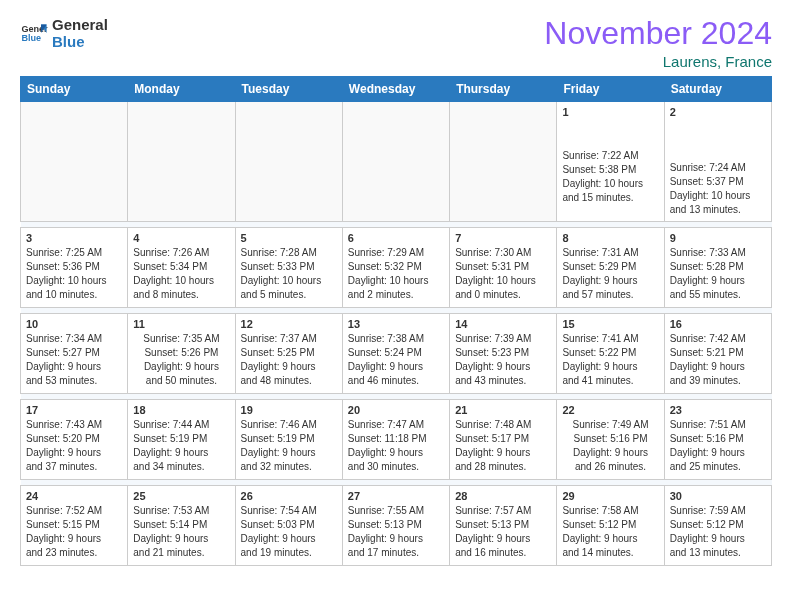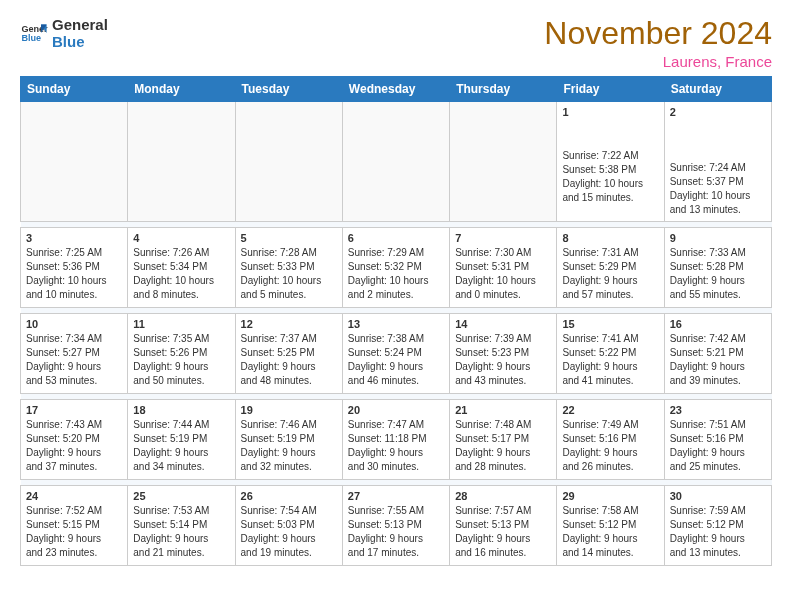--- a/index.html
+++ b/index.html
@@ -27,26 +27,26 @@
     .logo-icon {
       width: 28px;
       height: 28px;
     }
     .title-block {
       text-align: right;
     }
     .month-title {
       font-size: 32px;
       font-weight: normal;
-      color: #a16207;
+      color: #8b5cf6;
       line-height: 1.1;
     }
     .location {
       font-size: 15px;
-      color: #ec4899;
+      color: #0f766e;
       margin-top: 2px;
     }
     .calendar-table {
       width: 100%;
       border-collapse: collapse;
       table-layout: fixed;
     }
     .calendar-table th {
       background: #2a7abf;
       color: #ffffff;
@@ -205,21 +205,21 @@
         <tr>
           <td>
             <span class="day-num">10</span>
             <div class="day-info" style="white-space: pre-line;">Sunrise: 7:34 AM
 Sunset: 5:27 PM
 Daylight: 9 hours
 and 53 minutes.</div>
           </td>
           <td>
             <span class="day-num">11</span>
-            <div class="day-info" style="white-space: pre-line;">Sunrise: 7:35 AM
+            <div class="day-info" style="white-space: pre-line; text-align: center;">Sunrise: 7:35 AM
 Sunset: 5:26 PM
 Daylight: 9 hours
 and 50 minutes.</div>
           </td>
           <td>
             <span class="day-num">12</span>
             <div class="day-info" style="white-space: pre-line;">Sunrise: 7:37 AM
 Sunset: 5:25 PM
 Daylight: 9 hours
 and 48 minutes.</div>
@@ -287,21 +287,21 @@
           </td>
           <td>
             <span class="day-num">21</span>
             <div class="day-info" style="white-space: pre-line;">Sunrise: 7:48 AM
 Sunset: 5:17 PM
 Daylight: 9 hours
 and 28 minutes.</div>
           </td>
           <td>
             <span class="day-num">22</span>
-            <div class="day-info" style="white-space: pre-line;">Sunrise: 7:49 AM
+            <div class="day-info" style="white-space: pre-line; text-align: center;">Sunrise: 7:49 AM
 Sunset: 5:16 PM
 Daylight: 9 hours
 and 26 minutes.</div>
           </td>
           <td>
             <span class="day-num">23</span>
             <div class="day-info" style="white-space: pre-line;">Sunrise: 7:51 AM
 Sunset: 5:16 PM
 Daylight: 9 hours
 and 25 minutes.</div>

